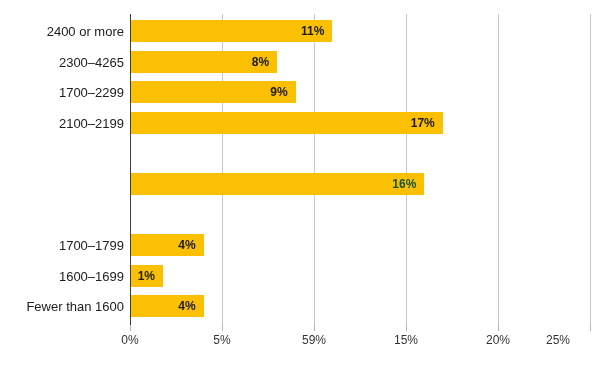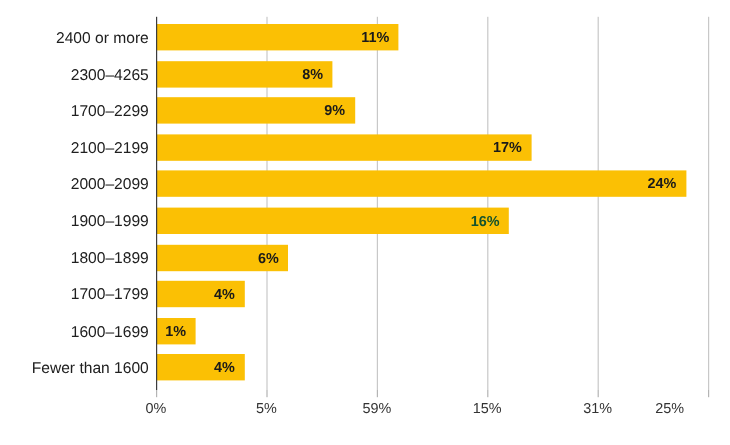--- a/index.html
+++ b/index.html
@@ -129,21 +129,21 @@
   <div id="ticks-layer">
       <div class="tick-mark" style="left: 130px;"></div>
       <div class="tick-label" style="left: 130px;">0%</div>
       <div class="tick-mark" style="left: 222px;"></div>
       <div class="tick-label" style="left: 222px;">5%</div>
       <div class="tick-mark" style="left: 314px;"></div>
       <div class="tick-label" style="left: 314px;">59%</div>
       <div class="tick-mark" style="left: 406px;"></div>
       <div class="tick-label" style="left: 406px;">15%</div>
       <div class="tick-mark" style="left: 498px;"></div>
-      <div class="tick-label" style="left: 498px;">31%</div>
+      <div class="tick-label" style="left: 498px;">20%</div>
       <div class="tick-mark" style="left: 590px;"></div>
       <div class="tick-label" style="left: 558px;">25%</div>
     </div>
 
   <div class="rows" id="rows-layer">
       <div class="row" style="top: 6px;">
         <div class="cat-label">2400 or more</div>
         <div class="bar" style="width: 202.4px; background: rgb(251, 192, 4);">
           <span class="bar-value" style="color: rgb(26, 26, 26);">11%</span>
         </div>
@@ -159,36 +159,23 @@
         <div class="bar" style="width: 165.6px; background: rgb(251, 192, 4);">
           <span class="bar-value" style="color: rgb(26, 26, 26);">9%</span>
         </div>
       </div>
       <div class="row" style="top: 97.8px;">
         <div class="cat-label">2100–2199</div>
         <div class="bar" style="width: 312.8px; background: rgb(251, 192, 4);">
           <span class="bar-value" style="color: rgb(26, 26, 26);">17%</span>
         </div>
       </div>
-      <div class="row" style="top: 128.4px;">
-        <div class="cat-label">2000–2099</div>
-        <div class="bar" style="width: 441.6px; background: rgb(251, 192, 4);">
-          <span class="bar-value" style="color: rgb(26, 26, 26);">24%</span>
-        </div>
-      </div>
       <div class="row" style="top: 159px;">
-        <div class="cat-label">1900–1999</div>
         <div class="bar" style="width: 294.4px; background: rgb(251, 192, 4);">
           <span class="bar-value" style="color: #14532d;">16%</span>
-        </div>
-      </div>
-      <div class="row" style="top: 189.6px;">
-        <div class="cat-label">1800–1899</div>
-        <div class="bar" style="width: 110.4px; background: rgb(251, 192, 4);">
-          <span class="bar-value" style="color: rgb(26, 26, 26);">6%</span>
         </div>
       </div>
       <div class="row" style="top: 220.2px;">
         <div class="cat-label">1700–1799</div>
         <div class="bar" style="width: 73.6px; background: rgb(251, 192, 4);">
           <span class="bar-value" style="color: rgb(26, 26, 26);">4%</span>
         </div>
       </div>
       <div class="row" style="top: 250.8px;">
         <div class="cat-label">1600–1699</div>

